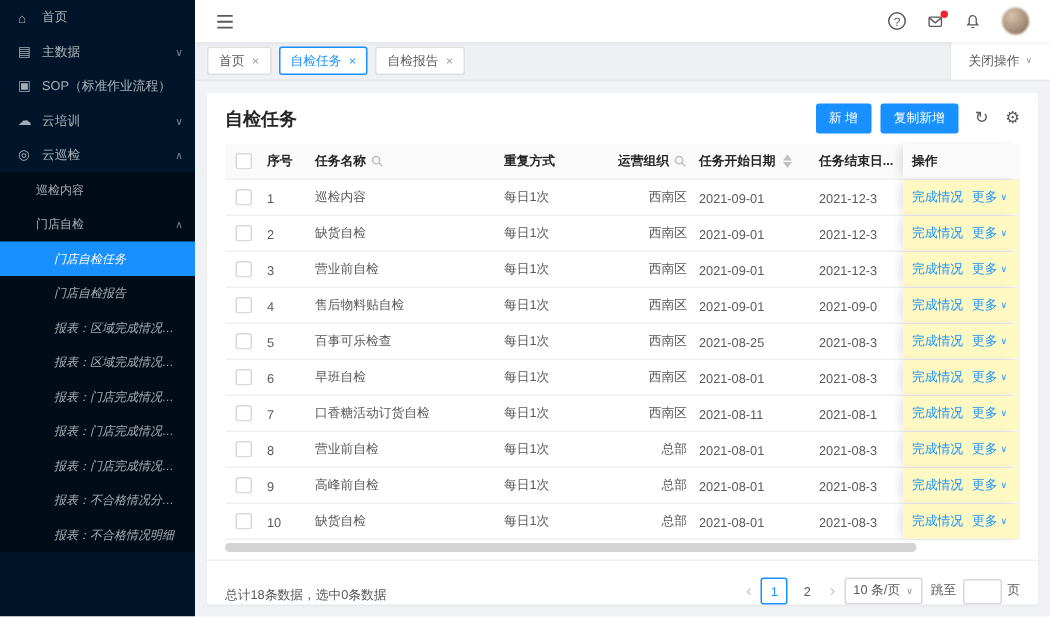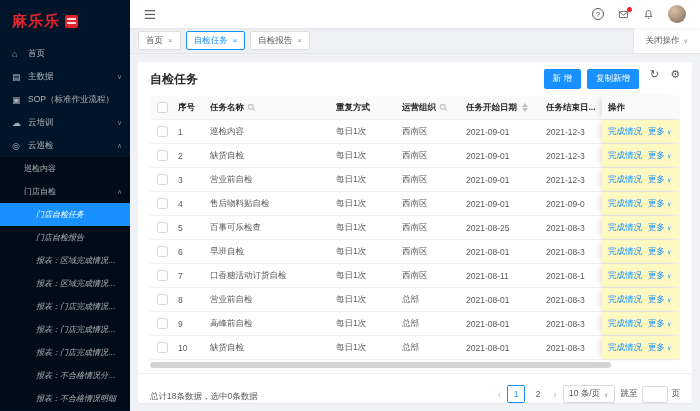--- a/index.html
+++ b/index.html
@@ -48,35 +48,35 @@
   .tab.active{color:var(--primary); border-color:var(--primary);}
   .tab .x{font-size:8px; color:#999;}
   .tab.active .x{color:var(--primary);}
   .tab-actions{background:#fff; border-left:1px solid #e4e6e9; display:flex; align-items:center; gap:4px; padding:0 12px; font-size:8.5px; color:#595959; cursor:pointer;}
   .caret{font-size:6px; color:#8c8c8c;}
 
   .content{flex:1; min-height:0; padding:8px;}
   .card{height:100%; background:#fff; border-radius:2px; box-shadow:0 1px 2px rgba(0,0,0,.05); display:flex; flex-direction:column;}
   .card-head{height:34px; flex:none; display:flex; align-items:center; justify-content:space-between; padding:0 12px;}
   .card-title{font-size:12px; font-weight:700; color:#262626;}
-  .card-tools{display:flex; align-items:flex-start; gap:6px;}
+  .card-tools{display:flex; align-items:center; gap:6px;}
   .btn{height:20px; padding:0 9px; border:none; border-radius:2px; font-size:8.5px; font-family:inherit; cursor:pointer;}
   .btn.primary{background:var(--primary); color:#fff;}
   .tool-icon{color:#595959; font-size:11px; margin-left:5px; cursor:pointer; line-height:1;}
 
   
   .table{flex:1; min-height:0; padding:0 12px; display:flex; flex-direction:column;}
   .t-head{height:24px; flex:none; display:flex; align-items:center; background:#fafafa; border-bottom:1px solid #f0f0f0; font-weight:700; color:#262626; position:relative;}
   .t-row{height:24px; flex:none; display:flex; align-items:center; border-bottom:1px solid #f0f0f0; position:relative; color:#595959;}
   .t-cell{padding:0 4px; display:flex; align-items:center; gap:3px; overflow:hidden; white-space:nowrap; font-size:8.5px;}
   .c-check{width:24px; flex:none; justify-content:center;}
   .c-no{width:32px; flex:none;}
   .c-name{width:126px; flex:none;}
   .c-repeat{width:66px; flex:none;}
-  .c-org{width:64px; flex:none;}
+  .c-org{width:64px; flex:none;justify-content:flex-end;}
   .c-start{width:80px; flex:none;}
   .c-end{flex:1; min-width:0;}
   .c-ops{position:absolute; right:0; top:0; bottom:0; width:78px; background:#fef9c3; box-shadow:-4px 0 6px -2px rgba(0,0,0,.12); display:flex; align-items:center; gap:6px; padding:0 6px; font-size:8.5px;}
   .t-head .c-ops{background:#fafafa; font-weight:700; color:#262626;}
   .cb{width:11px; height:11px; border:1px solid #d9d9d9; border-radius:2px; background:#fff; cursor:pointer;}
   .link{color:var(--primary); cursor:pointer; display:flex; align-items:center;}
   .more-caret{font-size:6px; color:var(--primary); margin-left:2px;}
   .sorters{display:flex; flex-direction:column; margin-left:2px; cursor:pointer;}
   .s-up{width:0; height:0; border-left:3px solid transparent; border-right:3px solid transparent; border-bottom:4px solid #bfbfbf; margin-bottom:1px;}
   .s-down{width:0; height:0; border-left:3px solid transparent; border-right:3px solid transparent; border-top:4px solid #bfbfbf;}
@@ -91,24 +91,20 @@
   .pg-size{height:18px; border:1px solid #d9d9d9; border-radius:2px; display:flex; align-items:center; gap:4px; padding:0 5px; cursor:pointer; background:#fff;}
   .jump{display:flex; align-items:center; gap:4px;}
   .jump input{width:26px; height:17px; border:1px solid #d9d9d9; border-radius:2px; font-size:8.5px; padding:0 3px;}
 </style>
 </head>
 <body>
 
 <div class="app">
 
   <aside class="sidebar">
-    <div class="logo">
-      <span class="logo-text">麻乐乐</span>
-      <span class="logo-seal"></span>
-    </div>
     <nav class="menu">
         <div class="menu-item">
           <span class="mi-icon">⌂</span>
           <span class="mi-label">首页</span>
         </div>
         <div class="menu-item">
           <span class="mi-icon">▤</span>
           <span class="mi-label">主数据</span>
           <span class="mi-arrow">∨</span>
         </div>

